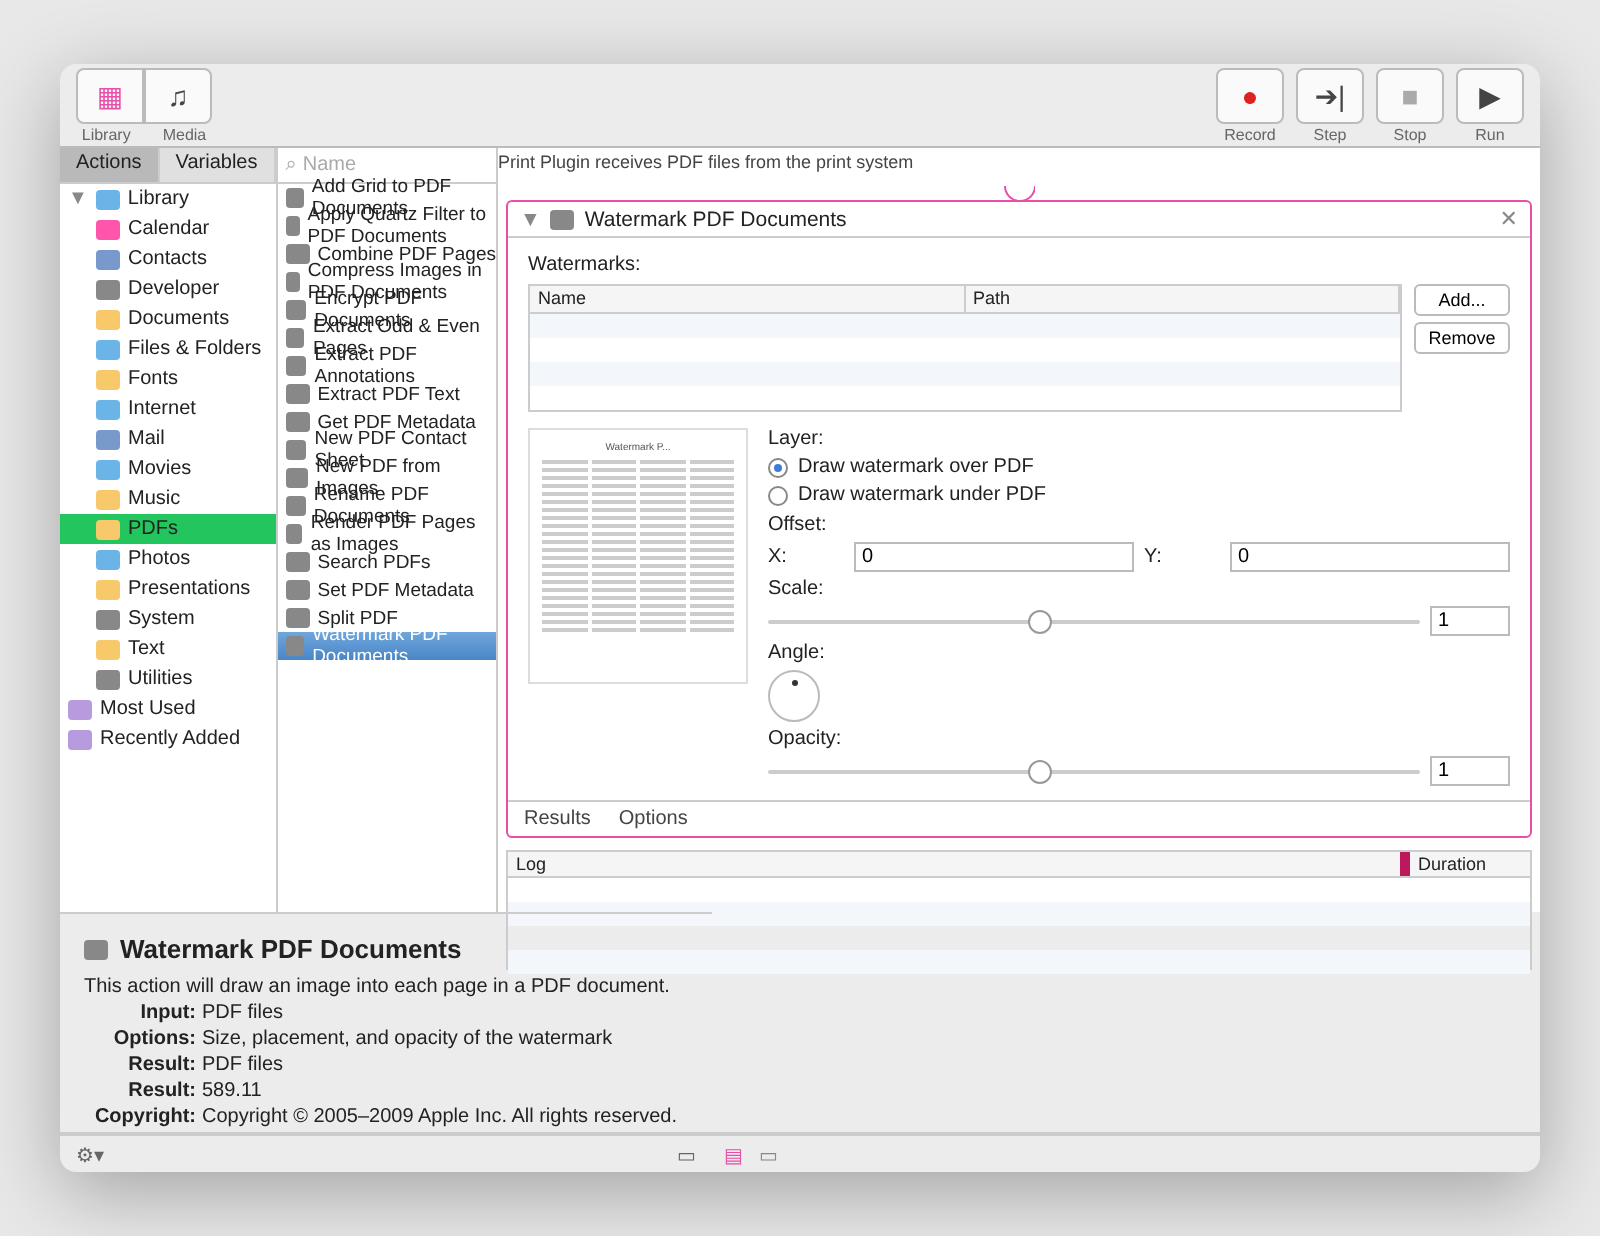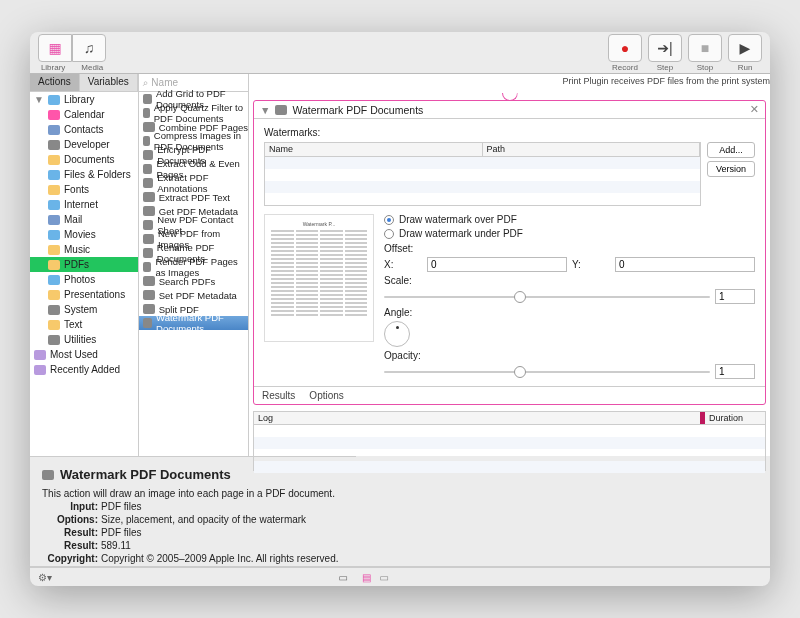--- a/index.html
+++ b/index.html
@@ -31,21 +31,21 @@
 .tree-item.child { padding-left: 18px; }
 .tree-item.selected { background: #22c55e; }
 .tico { width: 12px; height: 10px; display: inline-block; background: #7aa; border-radius: 2px; }
 .ico-folder { background: #6ab4e8; } .ico-cal { background: #f5a; } .ico-mail { background: #79c; }
 .ico-doc { background: #f7c96b; } .ico-gear { background: #888; } .ico-purple { background: #b89ade; }
 .actions-col { width: 198px; background: #fff; border-right: 1px solid #ccc; overflow: auto; }
 .act-item { height: 14px; display: flex; align-items: center; padding-left: 4px; font-size: 9.5px; gap: 4px; }
 .act-item.selected { background: linear-gradient(#6fa6dc,#4a86c7); color: #fff; }
 .aico { width: 12px; height: 10px; background: #888; border-radius: 2px; }
 .main-col { flex: 1; display: flex; flex-direction: column; background: #fff; }
-.flow-head { height: 12px; text-align: right; font-size: 9px; color: #444; padding-top: 2px; }
+.flow-head { height: 12px; text-align: left; font-size: 9px; color: #444; padding-top: 2px; }
 .connector { height: 14px; display: flex; justify-content: center; align-items: center; }
 .connector::before { content: ""; width: 14px; height: 14px; border: 1.5px solid #e84fa9; border-radius: 50%; border-top-color: transparent; clip-path: inset(50% 0 0 0); }
 .action-card { margin: 0 4px; border: 1.5px solid #e84fa9; background: #fff; border-radius: 3px; flex-shrink: 0; }
 .card-head { height: 18px; display: flex; align-items: center; padding: 0 6px; border-bottom: 1px solid #ccc; font-size: 10.5px; font-weight: 500; gap: 5px; }
 .card-head .disclosure { color: #888; }
 .card-head .xbtn { margin-left: auto; color: #888; font-size: 11px; }
 .card-body { padding: 8px 10px 4px 10px; font-size: 10px; }
 .wm-label { margin-bottom: 4px; }
 .wm-table { display: flex; gap: 6px; }
 .wm-list { flex: 1; border: 1px solid #ccc; height: 64px; }
@@ -209,21 +209,21 @@
               </div>
               <div class="wm-rows">
                   <div></div>
                   <div></div>
                   <div></div>
                   <div></div>
                 </div>
             </div>
             <div class="wm-btns">
               <button>Add...</button>
-              <button>Version</button>
+              <button>Remove</button>
             </div>
           </div>
 
           <div class="config-row">
             <div class="preview">
               <div class="preview-lines">
                 <div style="text-align:center;font-size:5px;color:#555;margin-bottom:3px">Watermark P...</div>
 
               </div>
               <div id="pvlines">
@@ -355,20 +355,23 @@
                   </div>
                   <div style="height: 3px; margin-bottom: 1px; display: flex; gap: 2px;">
                     <span style="flex: 1 1 0%; background: rgb(204, 204, 204); height: 2px;"></span>
                     <span style="flex: 1 1 0%; background: rgb(204, 204, 204); height: 2px;"></span>
                     <span style="flex: 1 1 0%; background: rgb(204, 204, 204); height: 2px;"></span>
                     <span style="flex: 1 1 0%; background: rgb(204, 204, 204); height: 2px;"></span>
                   </div>
                 </div>
             </div>
             <div class="fields">
+              <div class="frow">
+                  <span>Layer:</span>
+                </div>
               <div class="frow">
                   <span class="radio checked"></span>
                   <span>Draw watermark over PDF</span>
                 </div>
               <div class="frow">
                   <span class="radio"></span>
                   <span>Draw watermark under PDF</span>
                 </div>
               <div class="frow" style="margin-top:4px">
                   <span>Offset:</span>

